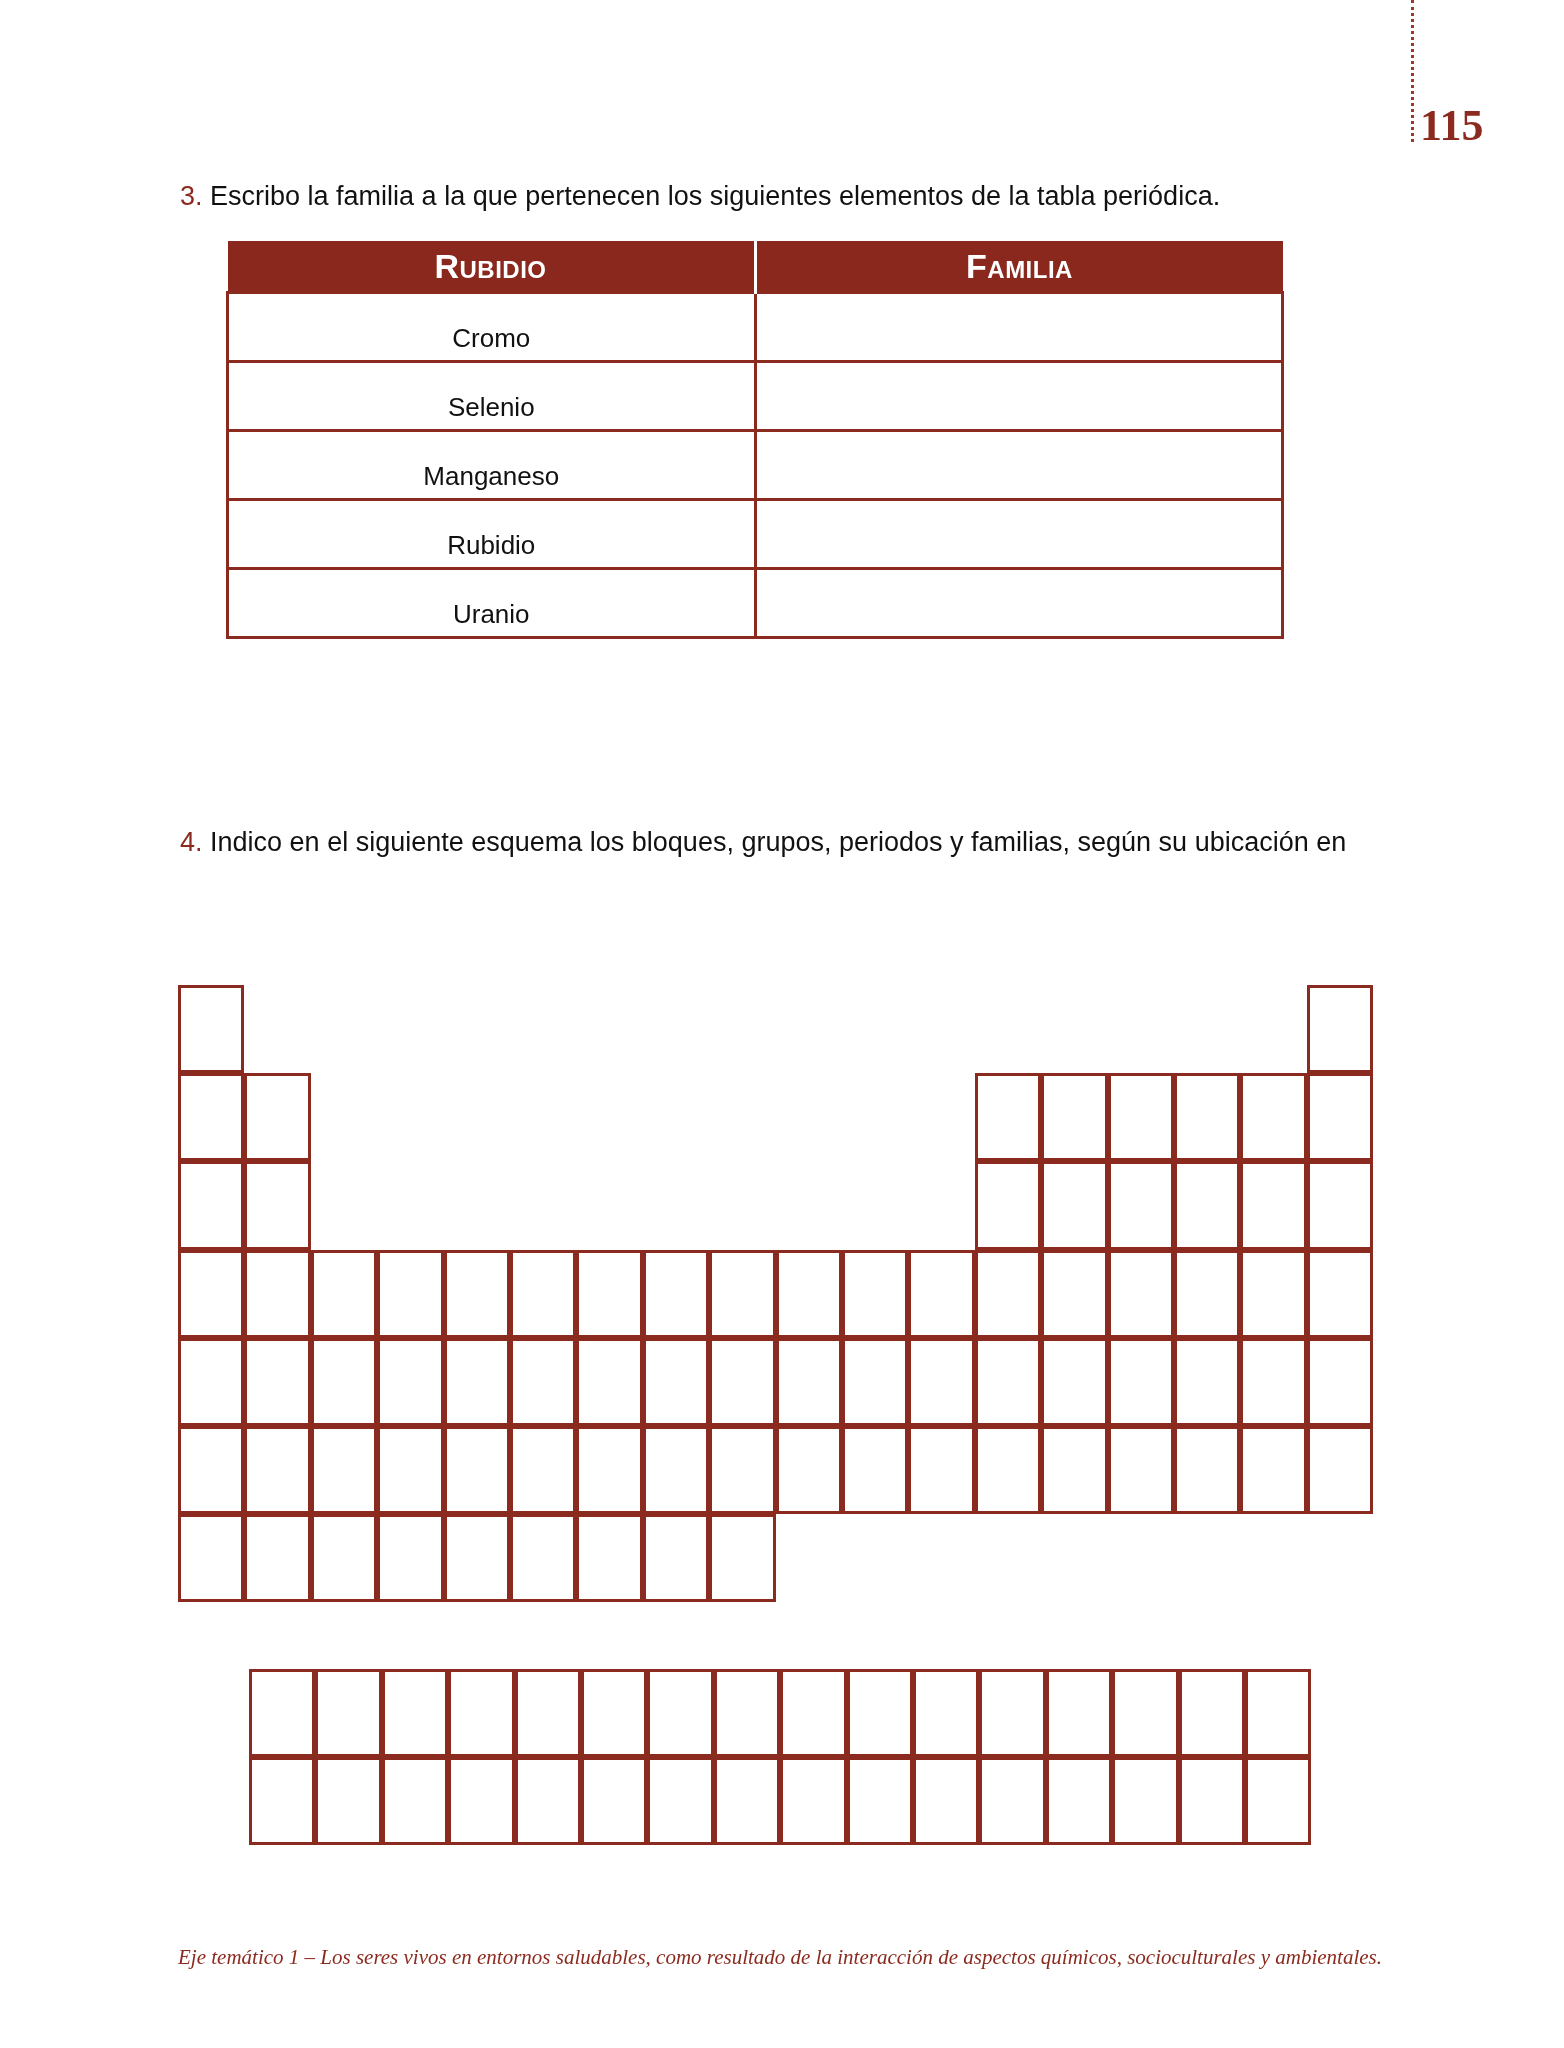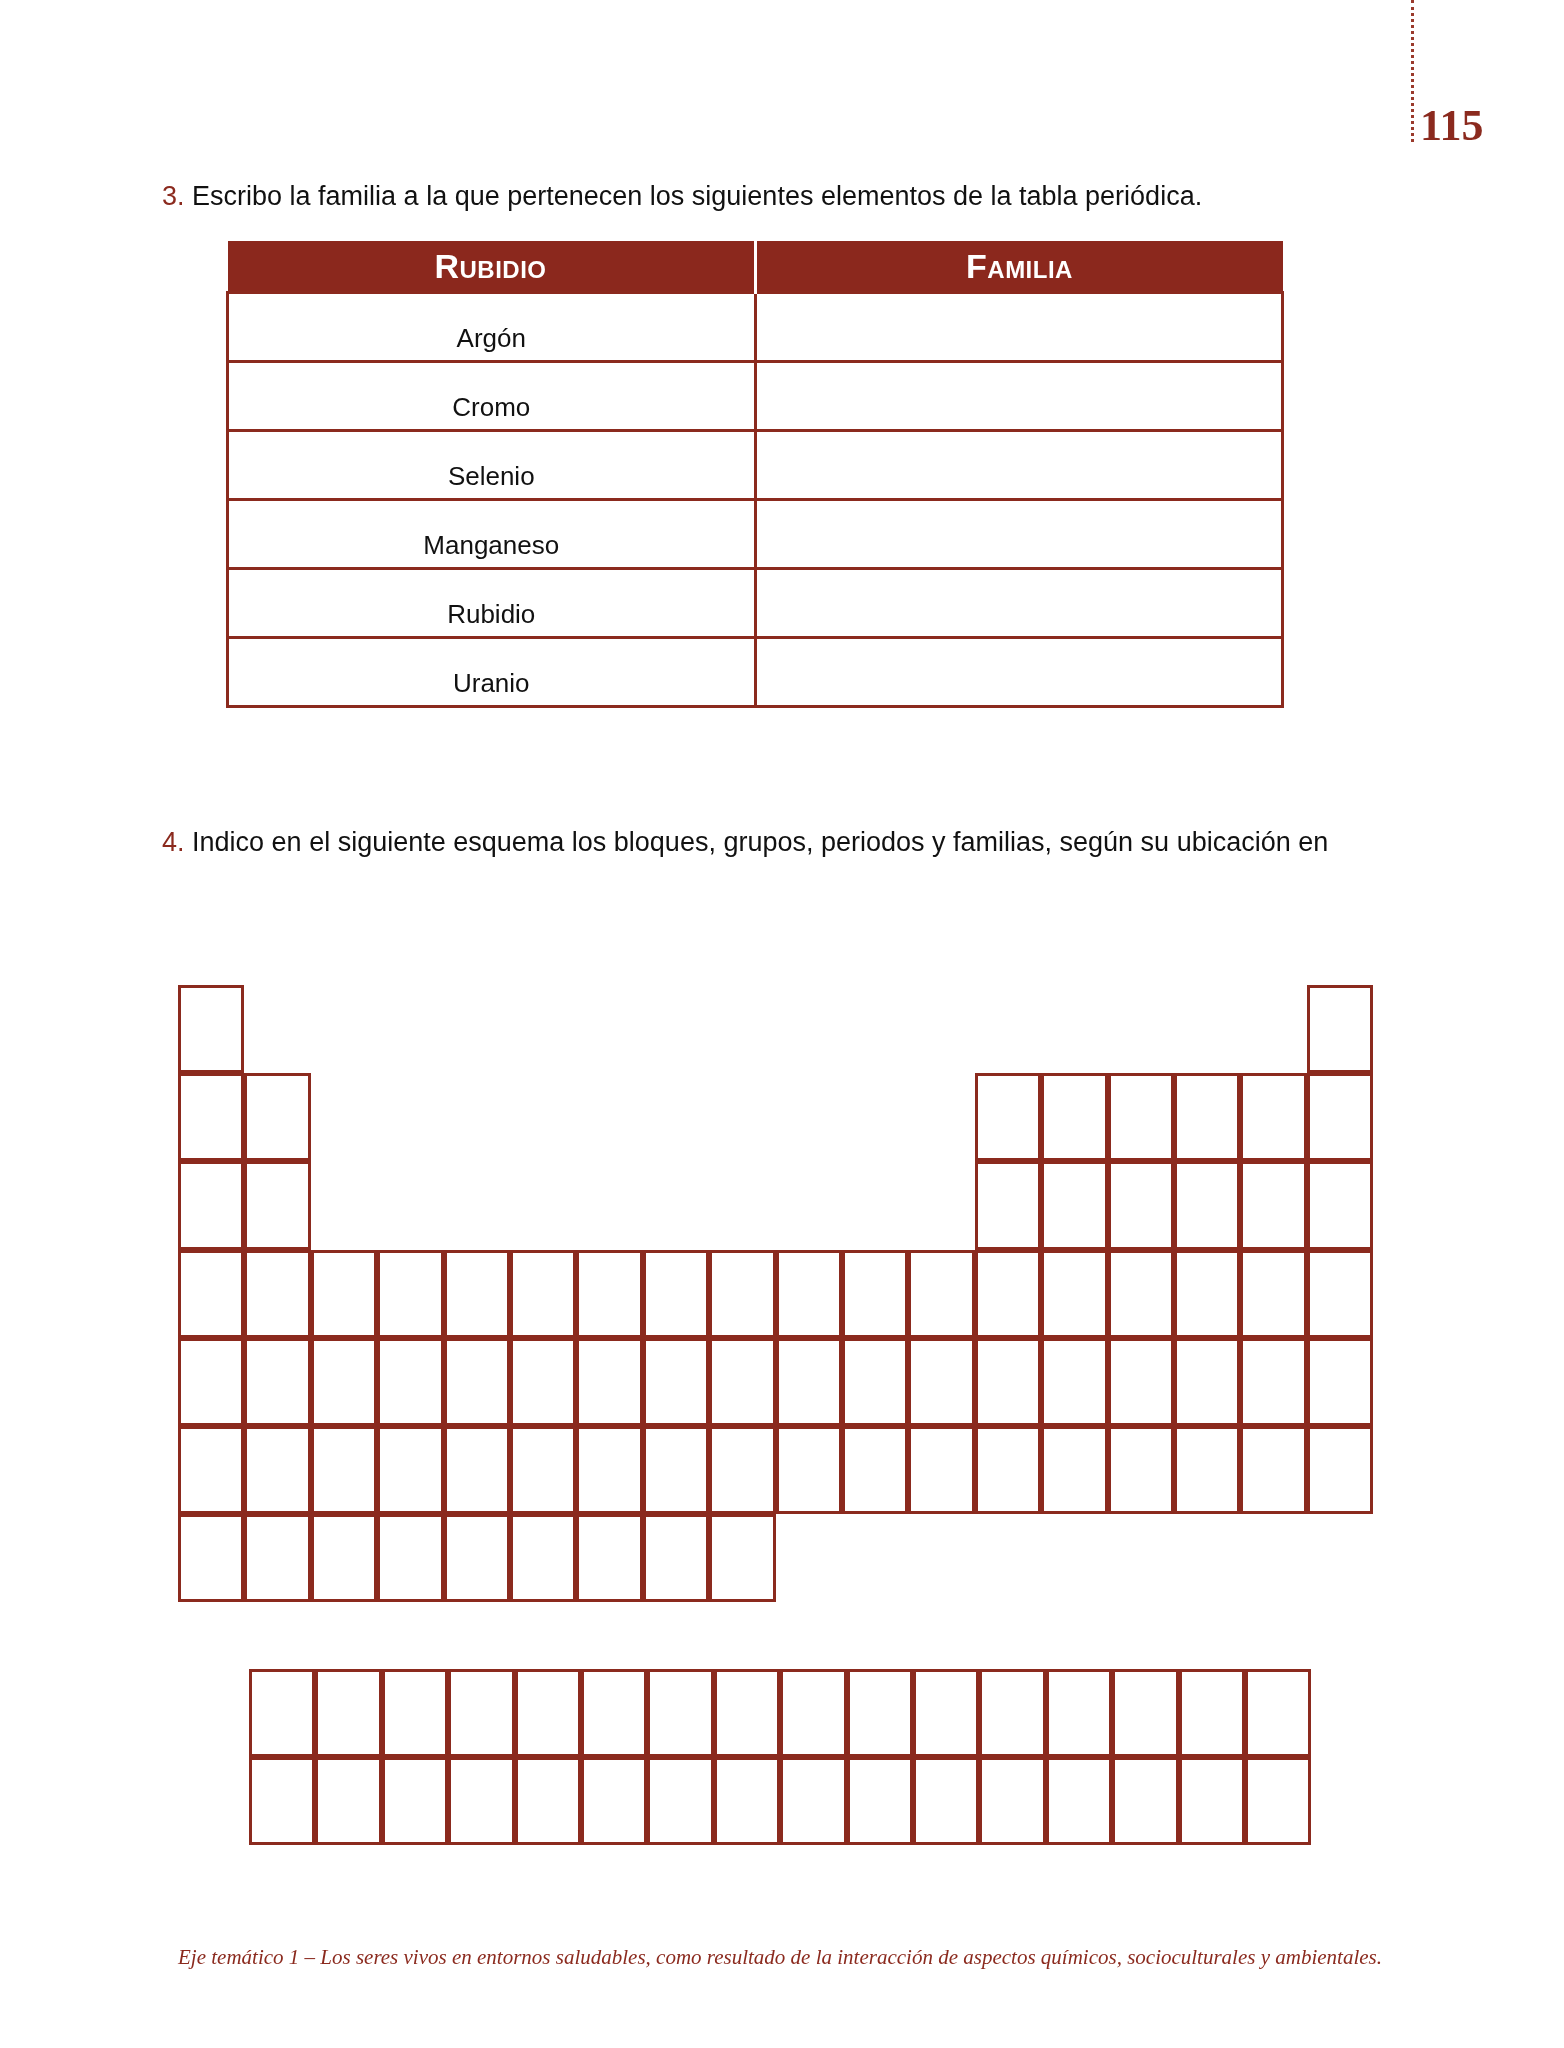--- a/index.html
+++ b/index.html
@@ -2,21 +2,21 @@
 <html><head>
 <meta charset="utf-8">
 <style>
   html, body { margin:0; padding:0; background:#ffffff; }
   body { width:1564px; height:2048px; position:relative; overflow:hidden;
          font-family:"Liberation Sans", sans-serif; color:#111; }
   .dotline { position:absolute; left:1411px; top:0; height:142px; width:0;
              border-left:3px dotted #9a3a2c; }
   .page-num { position:absolute; left:1420px; top:100px; font-family:"Liberation Serif", serif;
               font-weight:bold; font-size:44px; color:#8b2a1e; letter-spacing:0px; }
-  .q { position:absolute; left:162px; font-size:27px; line-height:37px; color:#111; }
+  .q { position:absolute; left:180px; font-size:27px; line-height:37px; color:#111; }
   .q .num { color:#8b2a1e; }
   .q .indent { padding-left:31px; display:block; }
   #q3 { top:178px; }
   #q4 { top:824px; }
 
   table.fam { position:absolute; left:226px; top:241px; border-collapse:collapse;
               width:1058px; table-layout:fixed; }
   table.fam th { background:#8b281d; color:#fff; height:50px; font-size:34px; font-weight:bold;
                  text-align:center; padding:0; font-variant:small-caps; letter-spacing:0.5px; }
   table.fam th:first-child { border-right:3px solid #fff; }
@@ -42,24 +42,20 @@
 </div>
 
 <table class="fam">
   <thead>
     <tr>
       <th>Rubidio</th>
       <th>Familia</th>
     </tr>
   </thead>
   <tbody id="fam-body">
-      <tr>
-        <td>Argón</td>
-        <td class="fam-cell"></td>
-      </tr>
       <tr>
         <td>Cromo</td>
         <td class="fam-cell"></td>
       </tr>
       <tr>
         <td>Selenio</td>
         <td class="fam-cell"></td>
       </tr>
       <tr>
         <td>Manganeso</td>

